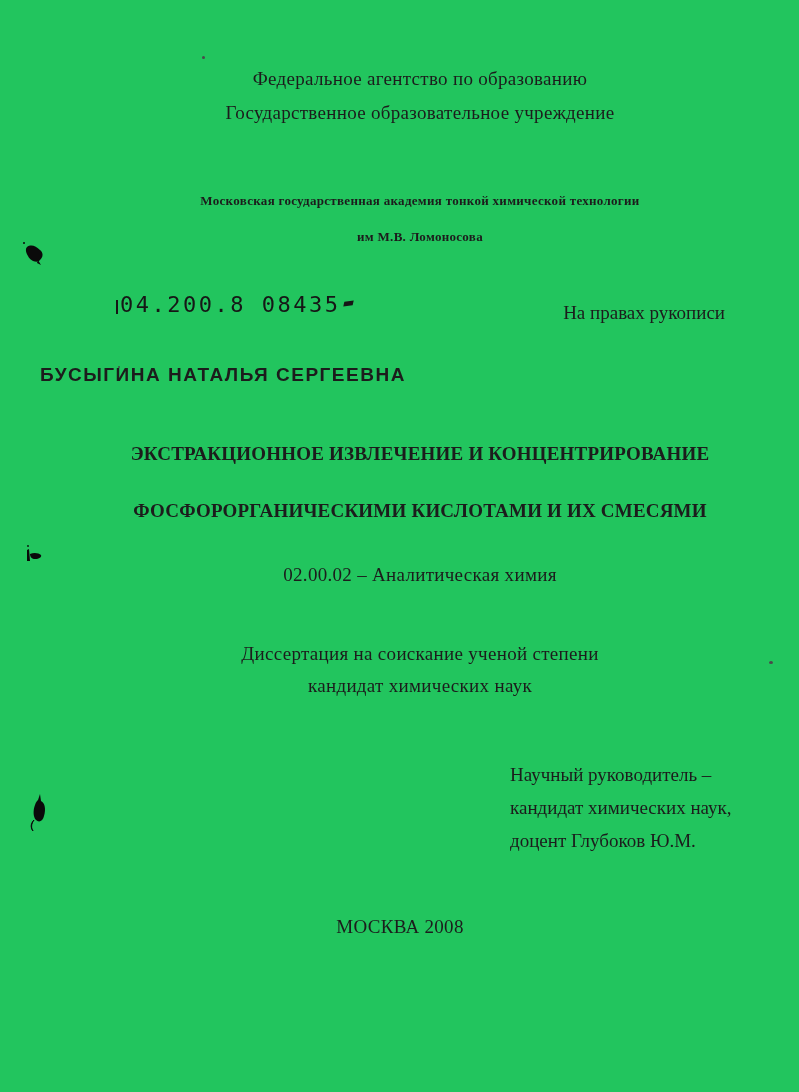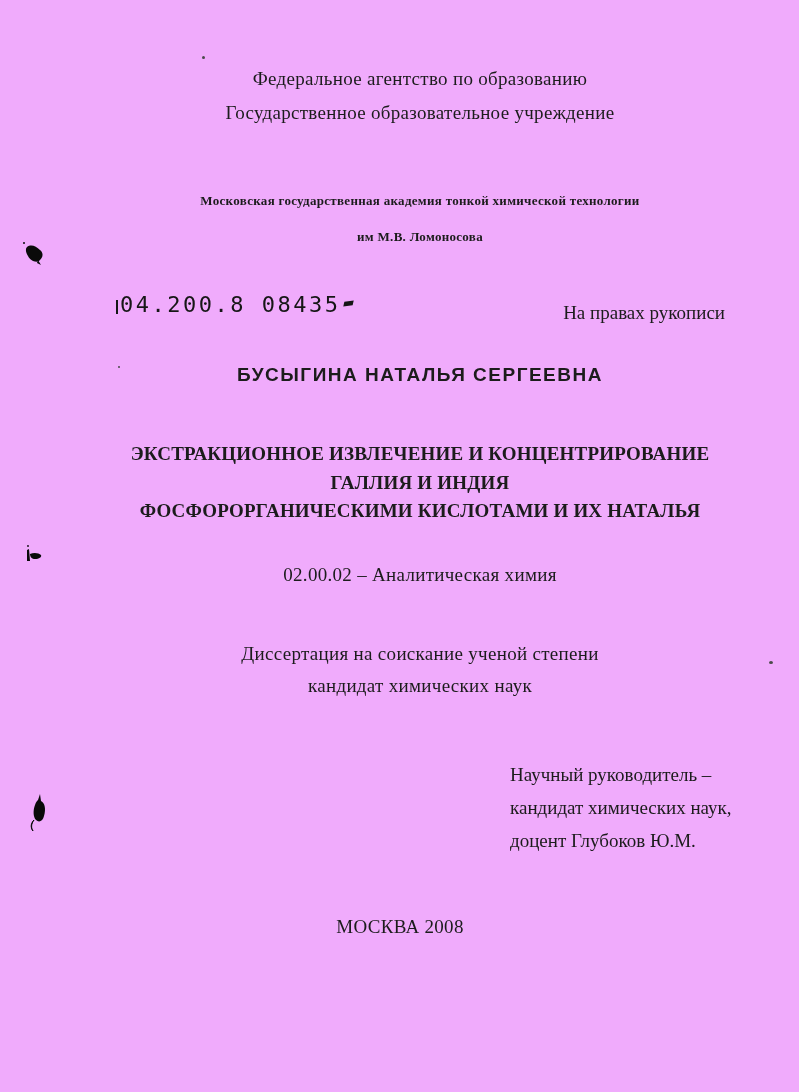--- a/index.html
+++ b/index.html
@@ -6,21 +6,21 @@
   body{
     width:799px;height:1092px;
     background:#ffffff;
     position:relative;
     font-family:"Liberation Serif", serif;
     color:#1c1c1c;
     overflow:hidden;
   }
   .page{
     position:absolute;inset:0;
-    background:#f0abfc;
+    background:#22c55e;
   }
   .line{
     position:absolute;
     left:40px;width:760px;
     text-align:center;
     font-size:19px;
     letter-spacing:0.3px;
     white-space:nowrap;
   }
   .academy{font-size:13px;font-weight:bold;}
@@ -51,21 +51,21 @@
   .manuscript{
     position:absolute;
     top:286px;right:74px;
     font-size:19px;
     white-space:nowrap;
     margin-top:16px;
   }
   .author{
     position:absolute;
     left:40px;top:364px;width:760px;
-    text-align:center;
+    text-align:left;
     font-family:"Liberation Sans", sans-serif;
     font-weight:bold;
     font-size:19px;
     letter-spacing:1.5px;
     white-space:nowrap;
   }
   .title-line{
     font-weight:bold;
     font-size:19px;
     letter-spacing:0.2px;
@@ -97,22 +97,21 @@
 
   <div class="stamp">
     <span class="stamp-lead"></span><span>04.200.8 08435</span><span class="stamp-trail"></span>
   </div>
 
   <div class="manuscript">На правах рукописи</div>
 
   <div class="author">БУСЫГИНА НАТАЛЬЯ СЕРГЕЕВНА</div>
 
   <div class="line title-line" style="top:443px">ЭКСТРАКЦИОННОЕ ИЗВЛЕЧЕНИЕ И КОНЦЕНТРИРОВАНИЕ</div>
-  <div class="line title-line" style="top:472px">ГАЛЛИЯ И ИНДИЯ</div>
-  <div class="line title-line" style="top:500px">ФОСФОРОРГАНИЧЕСКИМИ КИСЛОТАМИ И ИХ НАТАЛЬЯ</div>
+  <div class="line title-line" style="top:500px">ФОСФОРОРГАНИЧЕСКИМИ КИСЛОТАМИ И ИХ СМЕСЯМИ</div>
 
   <div class="line" style="top:564px">02.00.02 – Аналитическая химия</div>
 
   <div class="line" style="top:643px">Диссертация на соискание ученой степени</div>
   <div class="line" style="top:675px">кандидат химических наук</div>
 
   <div class="supervisor">
     <div>Научный руководитель –</div>
     <div>кандидат химических наук,</div>
     <div>доцент Глубоков Ю.М.</div>

